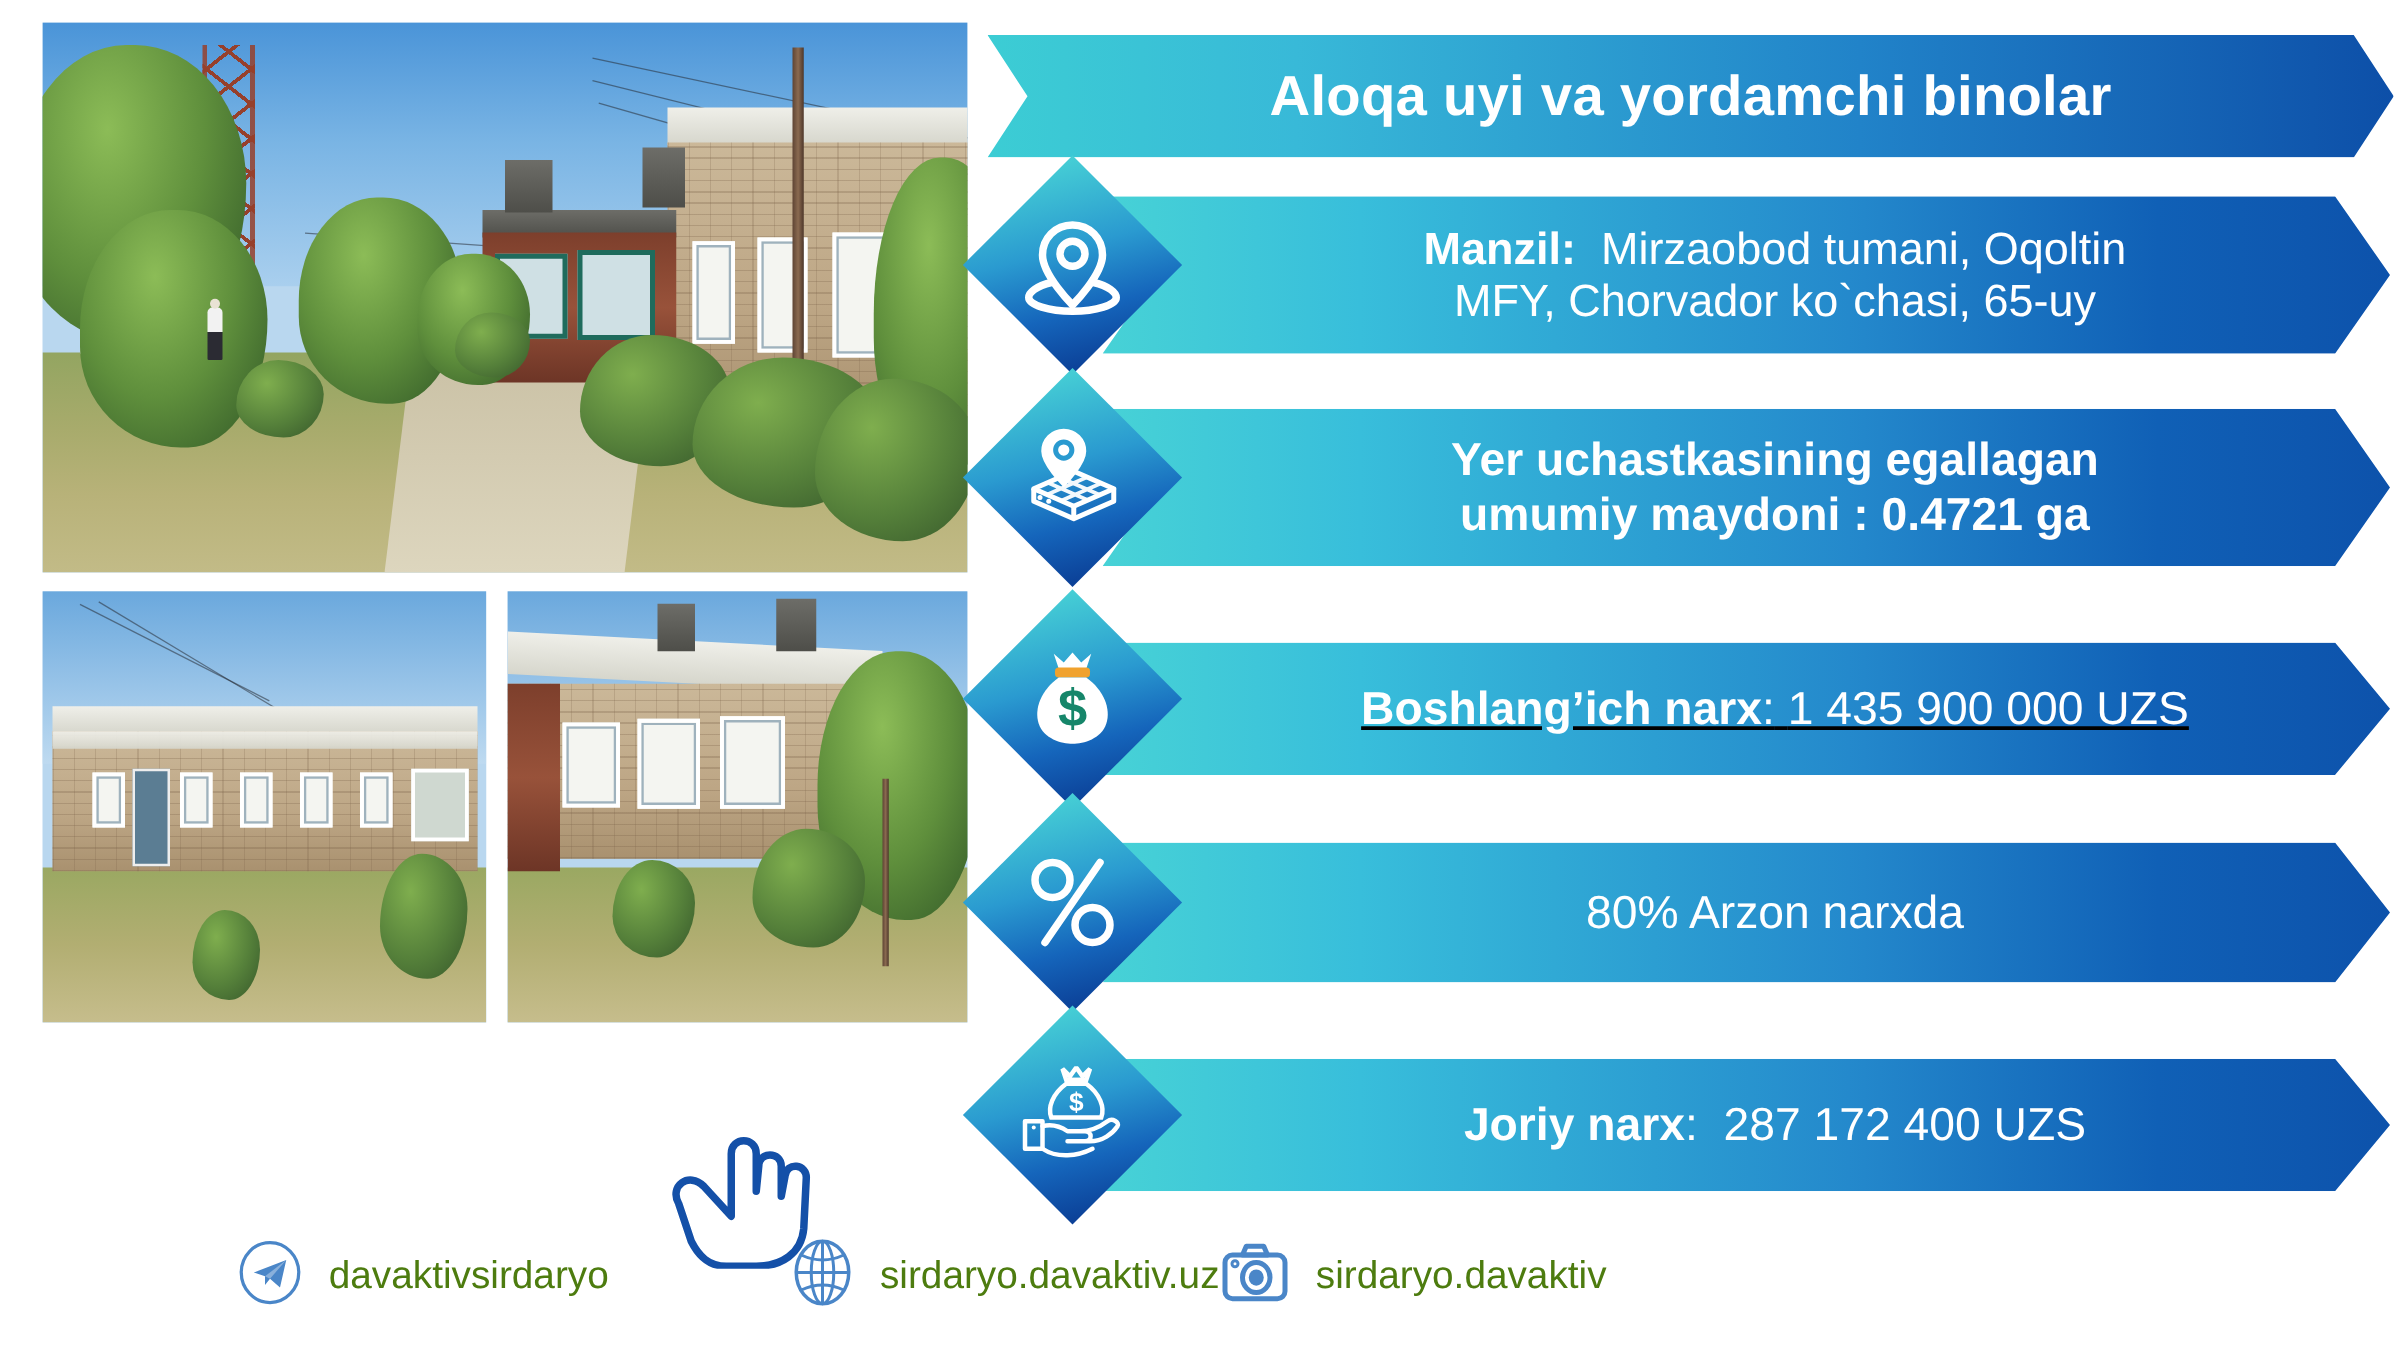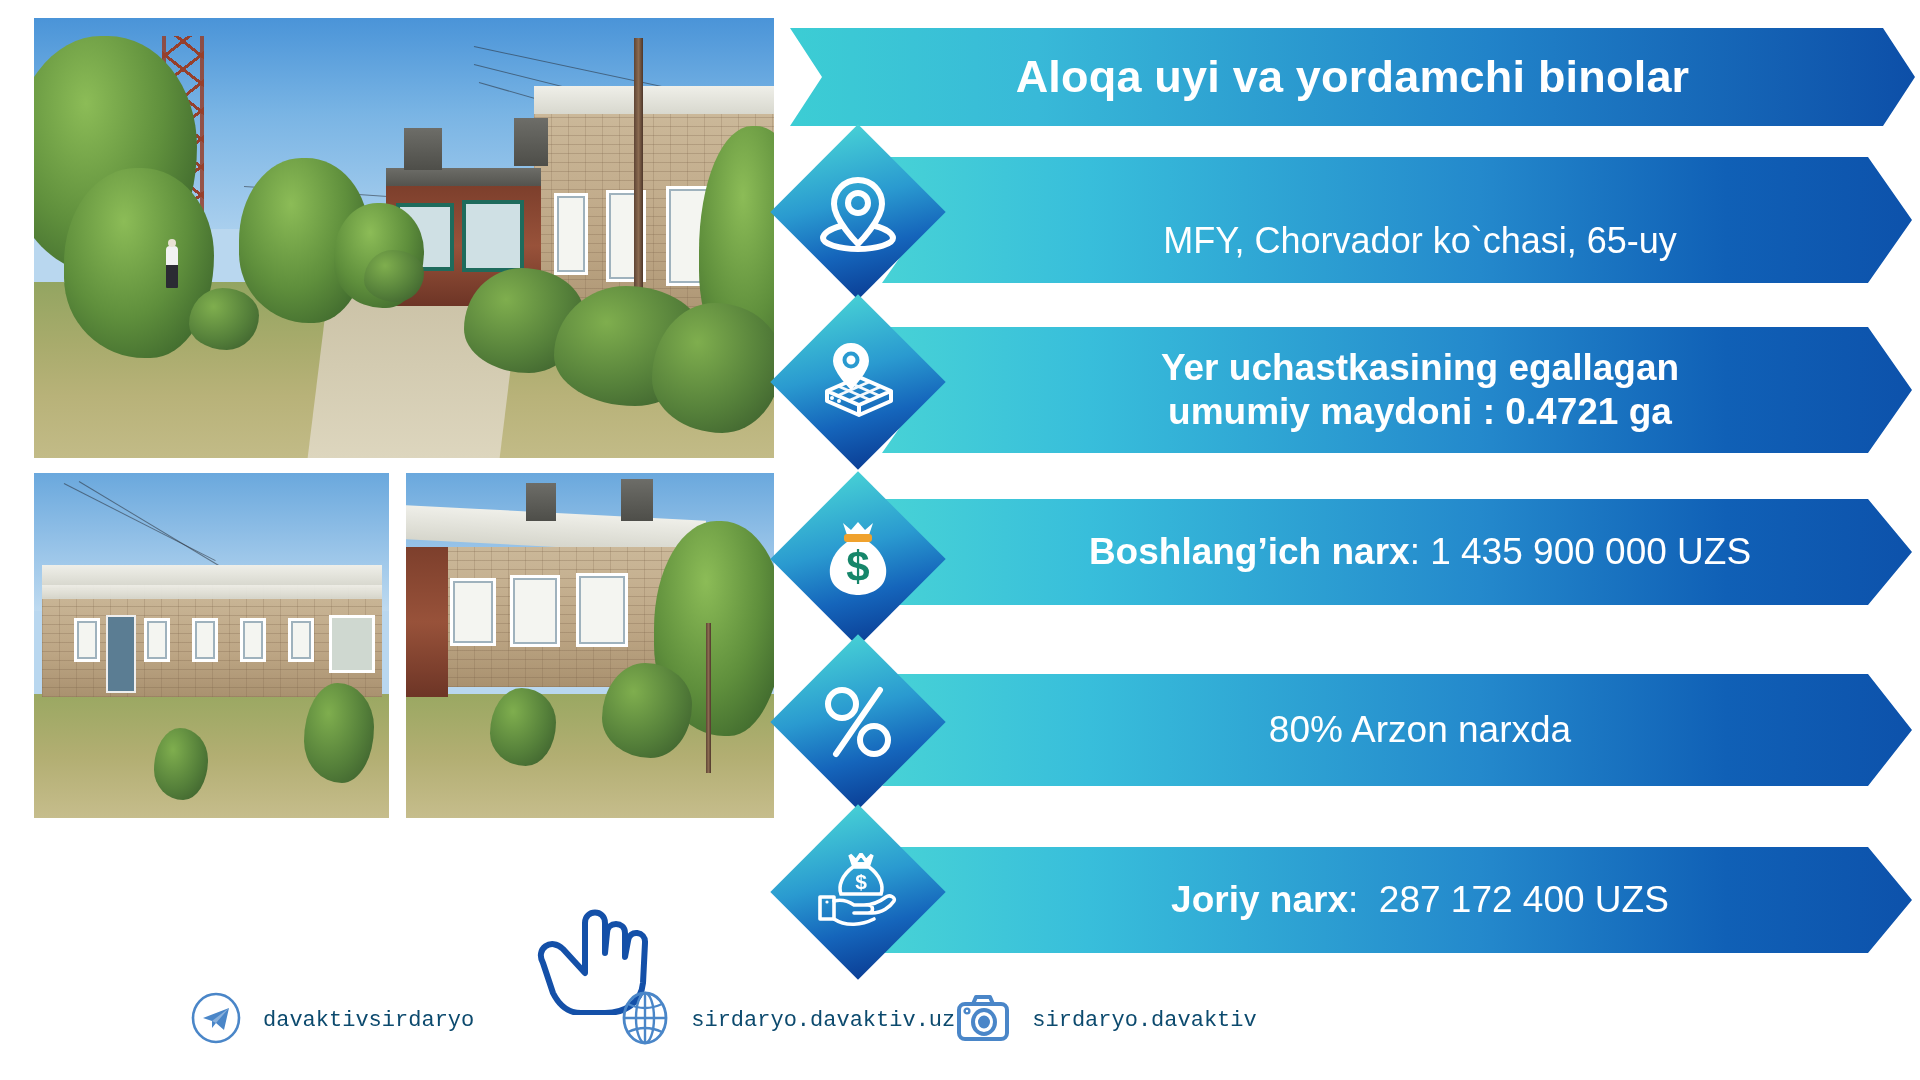--- a/index.html
+++ b/index.html
@@ -119,21 +119,21 @@
     display:flex; align-items:center; justify-content:center;
     color:#1450a8; font-weight:bold; font-size:35px; letter-spacing:-.2px;
     padding-left:38px;
   }
   #hand-cursor { position:absolute; left:390px; top:42px; }
 
   
   #footer { position:absolute; left:190px; top:985px; width:1530px; height:70px; display:flex; align-items:center; }
   .social { display:flex; align-items:center; }
   .social .slabel {
-    color:#0c4a6e; font-size:22px; margin-left:21px; white-space:nowrap;font-family:Liberation Mono, monospace;
+    color:#4d7c0f; font-size:31px; margin-left:21px; white-space:nowrap;
   }
   #soc-tg  { margin-right:146px; }
   #soc-ig  { margin-right:130px; }
 
   
   #panel { position:absolute; left:790px; top:0; width:1130px; height:1000px; }
 
   
   #title-ribbon {
     position:absolute; left:0; top:28px; width:1125px; height:98px;
@@ -168,21 +168,21 @@
   }
   .bar .btext {
     color:#ffffff; width:100%; text-align:center; padding-left:92px; padding-right:46px;
     line-height:1.18;
   }
   .bar .btext b { font-weight:bold; }
 
   
   #row1 { top:150px; }  #row1 .badge { top:0; }    #row1 .bar { top:7px; height:126px; }
   #row2 { top:320px; }  #row2 .badge { top:0; }    #row2 .bar { top:7px; height:126px; }
-  #row3 { top:497px; }  #row3 .badge { top:0; }    #row3 .bar { top:2px; height:106px; }
+  #row3 { top:497px; }  #row3 .badge { top:0; }    #row3 .bar { top:17px; height:106px;text-decoration:underline; }
   #row4 { top:660px; }  #row4 .badge { top:0; }    #row4 .bar { top:14px; height:112px; }
   #row5 { top:830px; }  #row5 .badge { top:0; }    #row5 .bar { top:17px; height:106px; }
   .fs36 { font-size:36px; }
   .fs37 { font-size:37px; }
 </style>
 </head>
 <body>
 
 <div id="photo-col">
 
@@ -318,21 +318,21 @@
 
 <div id="panel">
 
   <div id="title-ribbon">
     <div class="ttext">Aloqa uyi va yordamchi binolar</div>
   </div>
 
   <div class="row" id="row1">
     <div class="bar">
       <div class="btext fs36">
-        <br>
+        <span><b>Manzil:</b>&nbsp; <span>Mirzaobod tumani, Oqoltin</span></span><br>
         <span>MFY, Chorvador ko`chasi, 65-uy</span>
       </div>
     </div>
     <div class="badge">
       <span class="gi">
         <svg width="78" height="80" viewBox="0 0 78 80">
           <path d="M39 8 C25 8 15 19 15 32 C15 48 39 72 39 72 C39 72 63 48 63 32 C63 19 53 8 39 8 Z" fill="none" stroke="#fff" stroke-width="6"></path>
           <circle cx="39" cy="31" r="10" fill="none" stroke="#fff" stroke-width="6"></circle>
           <path d="M22 54 C10 57 4 62 4 66 C4 72 20 77 39 77 C58 77 74 72 74 66 C74 62 68 57 56 54" fill="none" stroke="#fff" stroke-width="6" stroke-linecap="round"></path>
         </svg>

